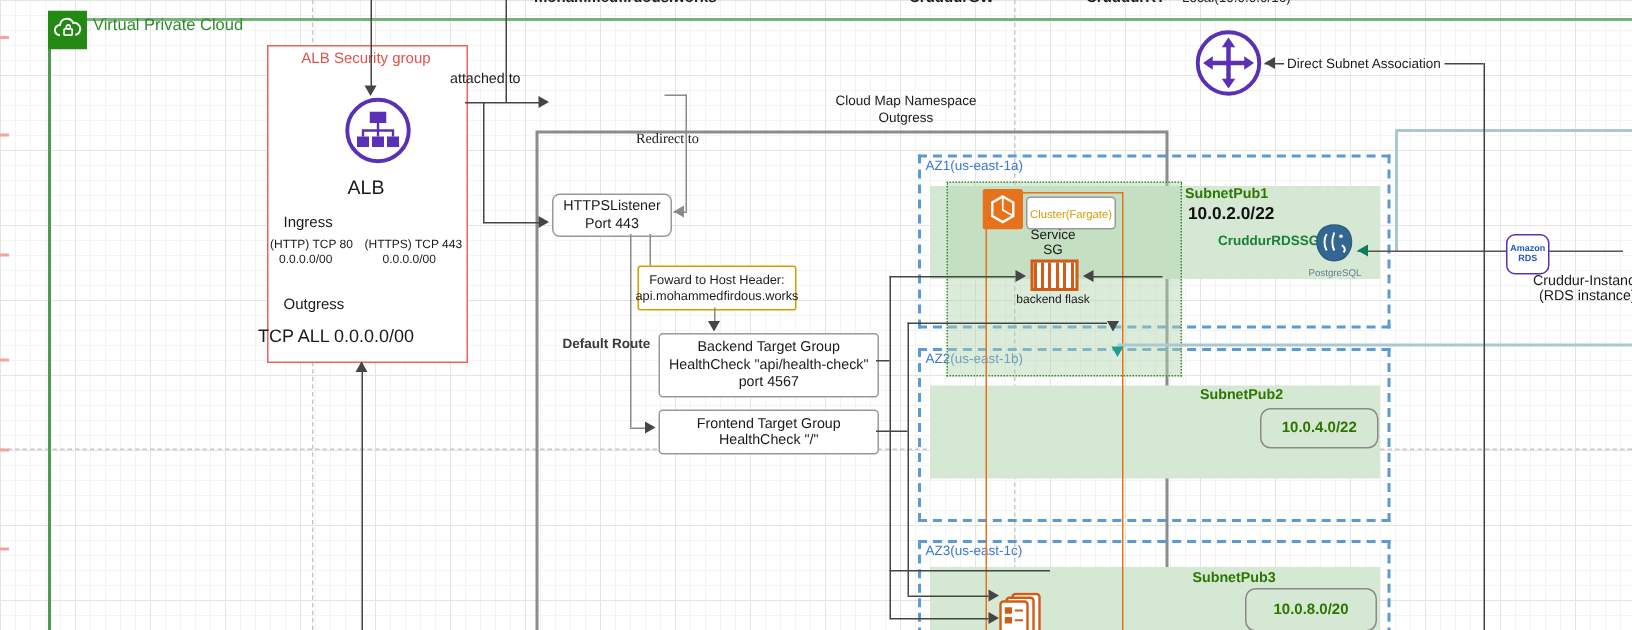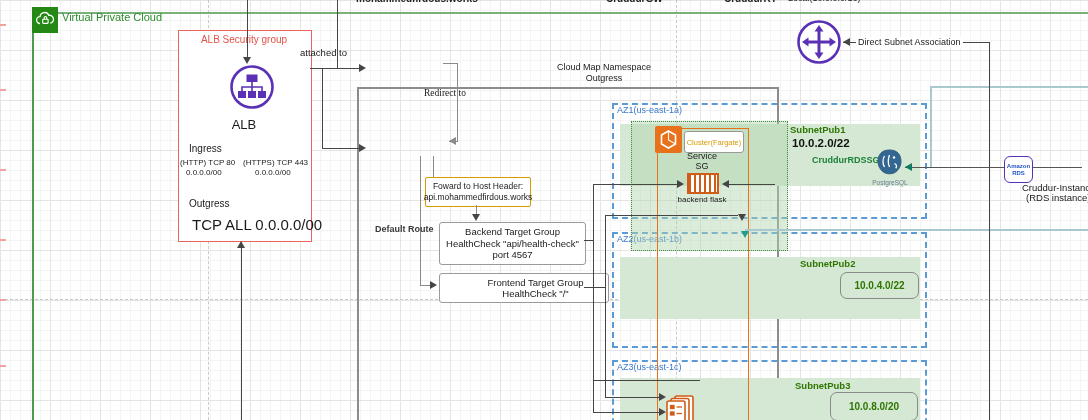--- a/index.html
+++ b/index.html
@@ -172,59 +172,63 @@
       <path d="M23 18 v5 M13 27 v-4 h20 v4 M23 23 v4" stroke="#5a30b5" stroke-width="1.6" fill="none"></path>
     </svg>
   </div>
   <div class="lbl" style="left:178px;top:119px;width:132px;text-align:center;font-size:13px;">ALB</div>
   <div class="lbl" style="left:189px;top:143px;font-size:10px;">Ingress</div>
   <div class="lbl" style="left:180px;top:157px;font-size:8px;">(HTTP)  TCP 80</div>
   <div class="lbl" style="left:186px;top:167px;font-size:8px;">0.0.0.0/00</div>
   <div class="lbl" style="left:243px;top:157px;font-size:8px;">(HTTPS)  TCP 443</div>
   <div class="lbl" style="left:255px;top:167px;font-size:8px;">0.0.0.0/00</div>
   <div class="lbl" style="left:189px;top:198px;font-size:10px;">Outgress</div>
-  <div class="lbl" style="left:192px;top:219px;font-size:15px;">TCP ALL 0.0.0.0/00</div>
+  <div class="lbl" style="left:172px;top:219px;font-size:12px;">TCP ALL 0.0.0.0/00</div>
 
   <div class="vl" style="left:247px;top:0;height:60px;"></div>
   <div class="arr aD" style="left:243px;top:57px;"></div>
   <div class="vl" style="left:337px;top:0;height:68px;"></div>
   <div class="hl" style="left:310px;top:68px;width:50px;"></div>
   <div class="arr aR" style="left:359px;top:64px;"></div>
   <div class="lbl" style="left:300px;top:47px;font-size:9.5px;">attached to</div>
 
   <div class="vl" style="left:322px;top:68px;height:80px;"></div>
   <div class="hl" style="left:322px;top:148px;width:38px;"></div>
   <div class="arr aR" style="left:359px;top:144px;"></div>
 
   <div class="hl gray" style="left:443px;top:63px;width:15px;"></div>
   <div class="vl gray" style="left:457px;top:63px;height:78px;"></div>
   <div class="hl gray" style="left:449px;top:141px;width:9px;"></div>
   <div class="arr aL" style="left:449px;top:137px;border-right-color:#8a8a8a;"></div>
   <div class="lbl" style="left:424px;top:88px;font-size:9.5px;font-family:Liberation Serif, serif;">Redirect to</div>
 
+  <div class="node" style="left:368px;top:129px;width:78px;height:27px;">
+    <span>HTTPSListener</span>
+    <span>Port 443</span>
+  </div>
 
   <div class="vl gray" style="left:433px;top:156px;height:21px;"></div>
   <div class="vl gray" style="left:420px;top:156px;height:129px;"></div>
   <div class="hl gray" style="left:420px;top:285px;width:11px;"></div>
   <div class="arr aR" style="left:430px;top:281px;border-left-color:#454545;"></div>
   <div class="lbl" style="left:375px;top:224px;font-size:9px;font-weight:bold;color:#3a3a3a;">Default Route</div>
 
   <div class="node" style="left:425px;top:177px;width:104px;height:28px;border:1px solid #d79b00;border-radius:2px;font-size:8.5px;line-height:11px;">
     <span>Foward to Host Header:</span>
     <span>api.mohammedfirdous.works</span>
   </div>
   <div class="vl gray" style="left:476px;top:205px;height:10px;"></div>
   <div class="arr aD" style="left:472px;top:214px;"></div>
 
   <div class="node" style="left:439px;top:222px;width:145px;height:41px;border-radius:3px;">
     <span>Backend Target Group</span>
     <span>HealthCheck "api/health-check"</span>
     <span>port 4567</span>
   </div>
-  <div class="node" style="left:439px;top:273px;width:145px;height:28px;border-radius:3px;padding-left:23px;">
+  <div class="node" style="left:439px;top:273px;width:145px;height:28px;border-radius:3px;">
     <span>Frontend Target Group</span>
     <span>HealthCheck "/"</span>
   </div>
 
   <div class="hl" style="left:584px;top:240px;width:9px;"></div>
   <div class="vl" style="left:593px;top:184px;height:228px;"></div>
   <div class="hl" style="left:593px;top:184px;width:84px;"></div>
   <div class="arr aR" style="left:677px;top:180px;"></div>
   <div class="hl" style="left:584px;top:287px;width:21px;"></div>
   <div class="vl" style="left:605px;top:215px;height:182px;"></div>

